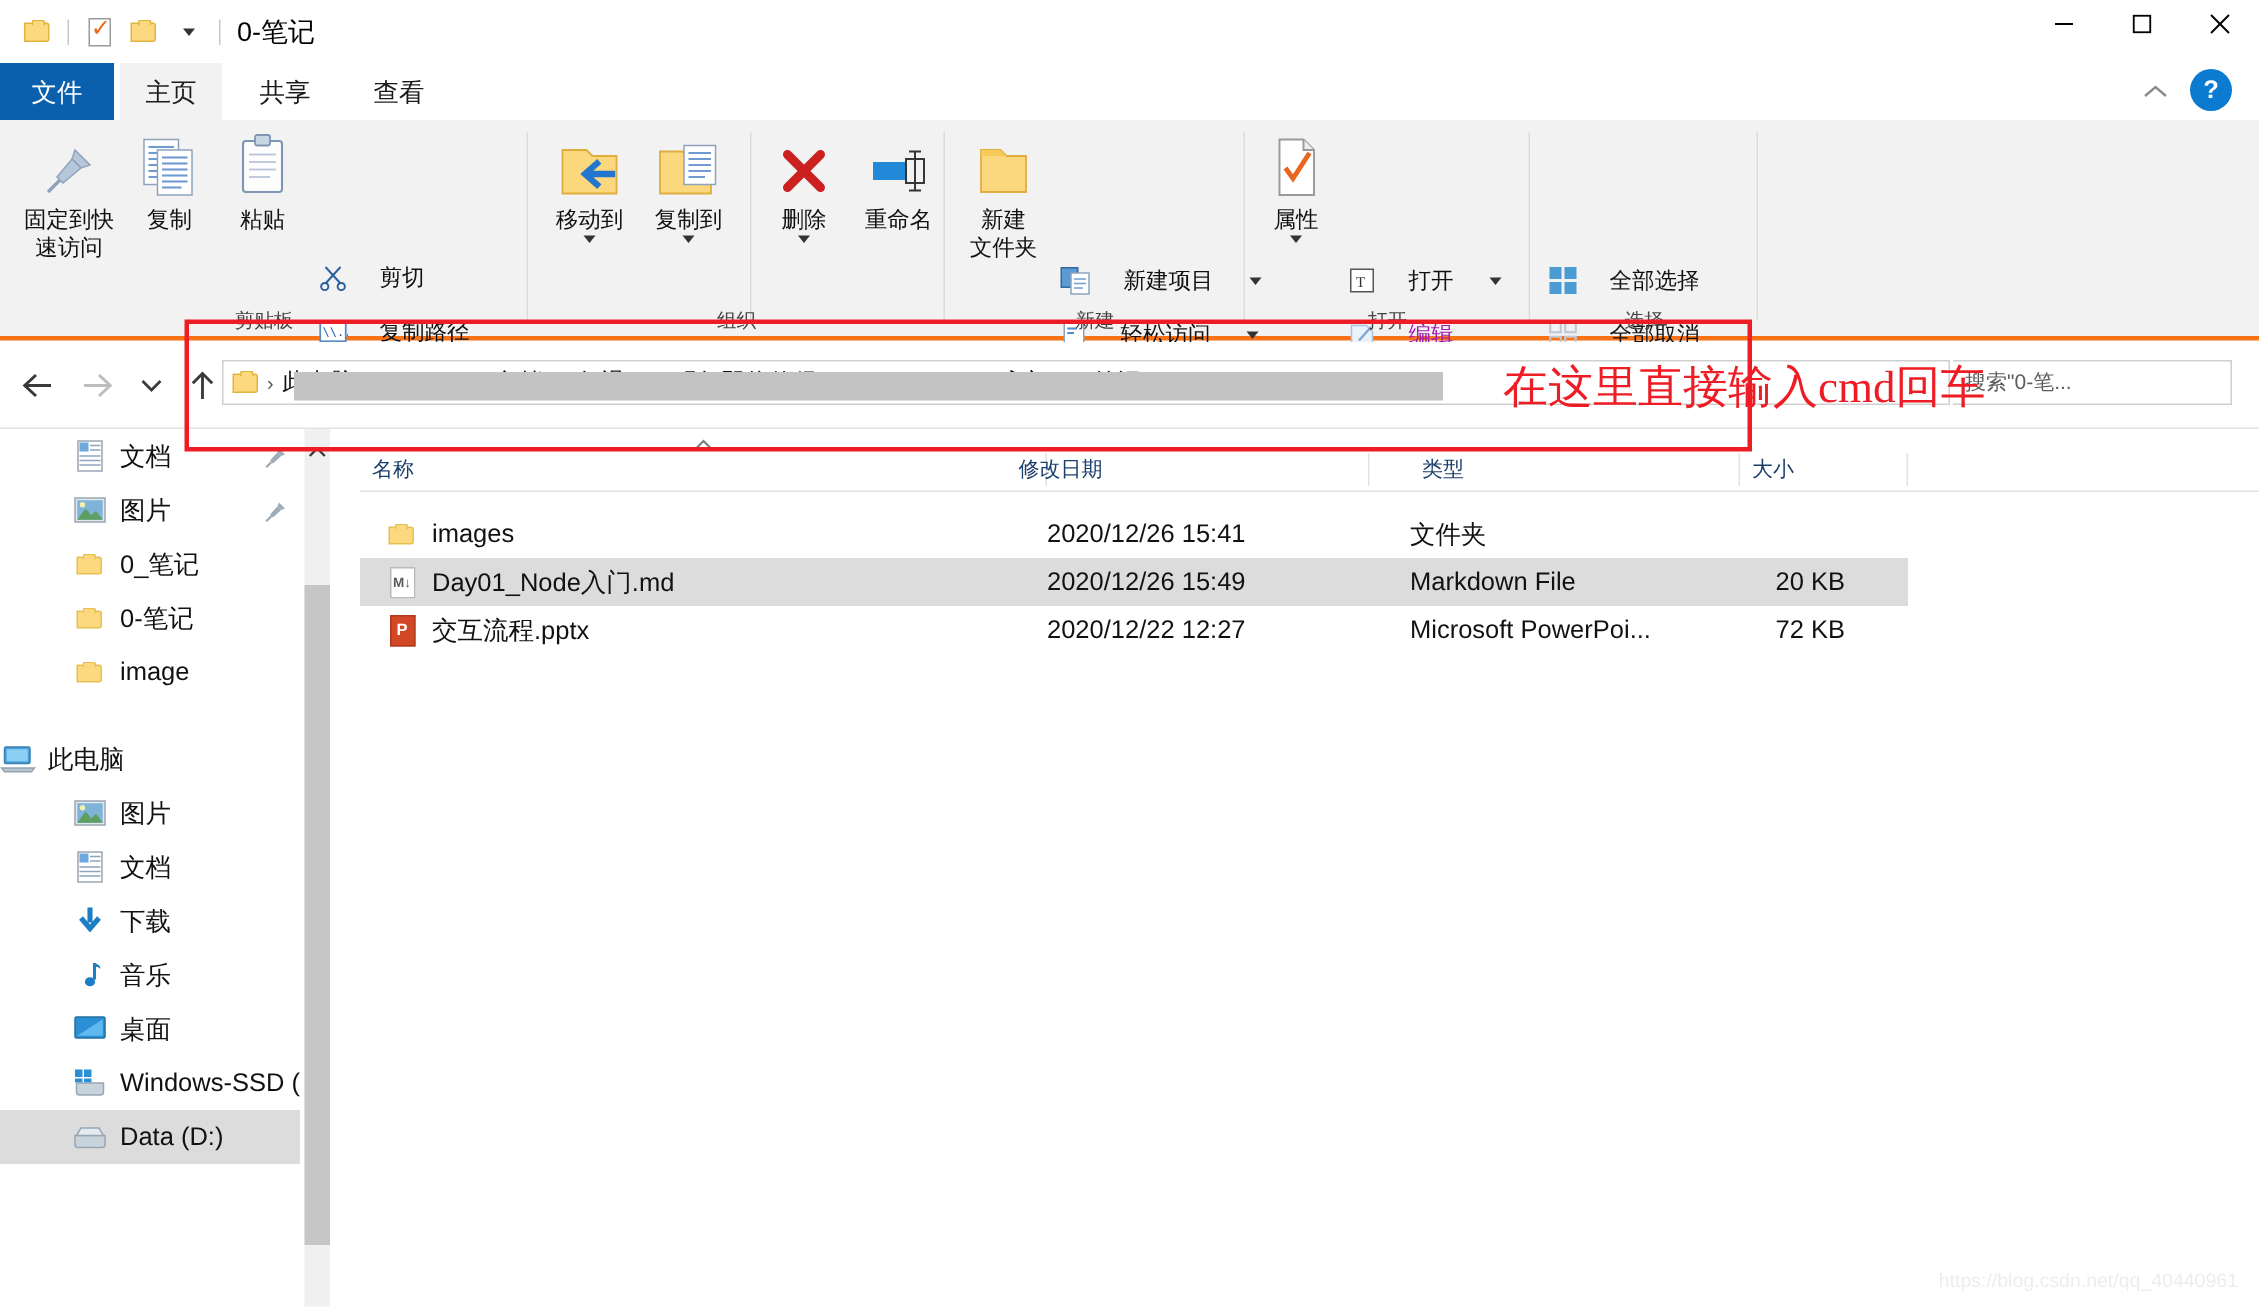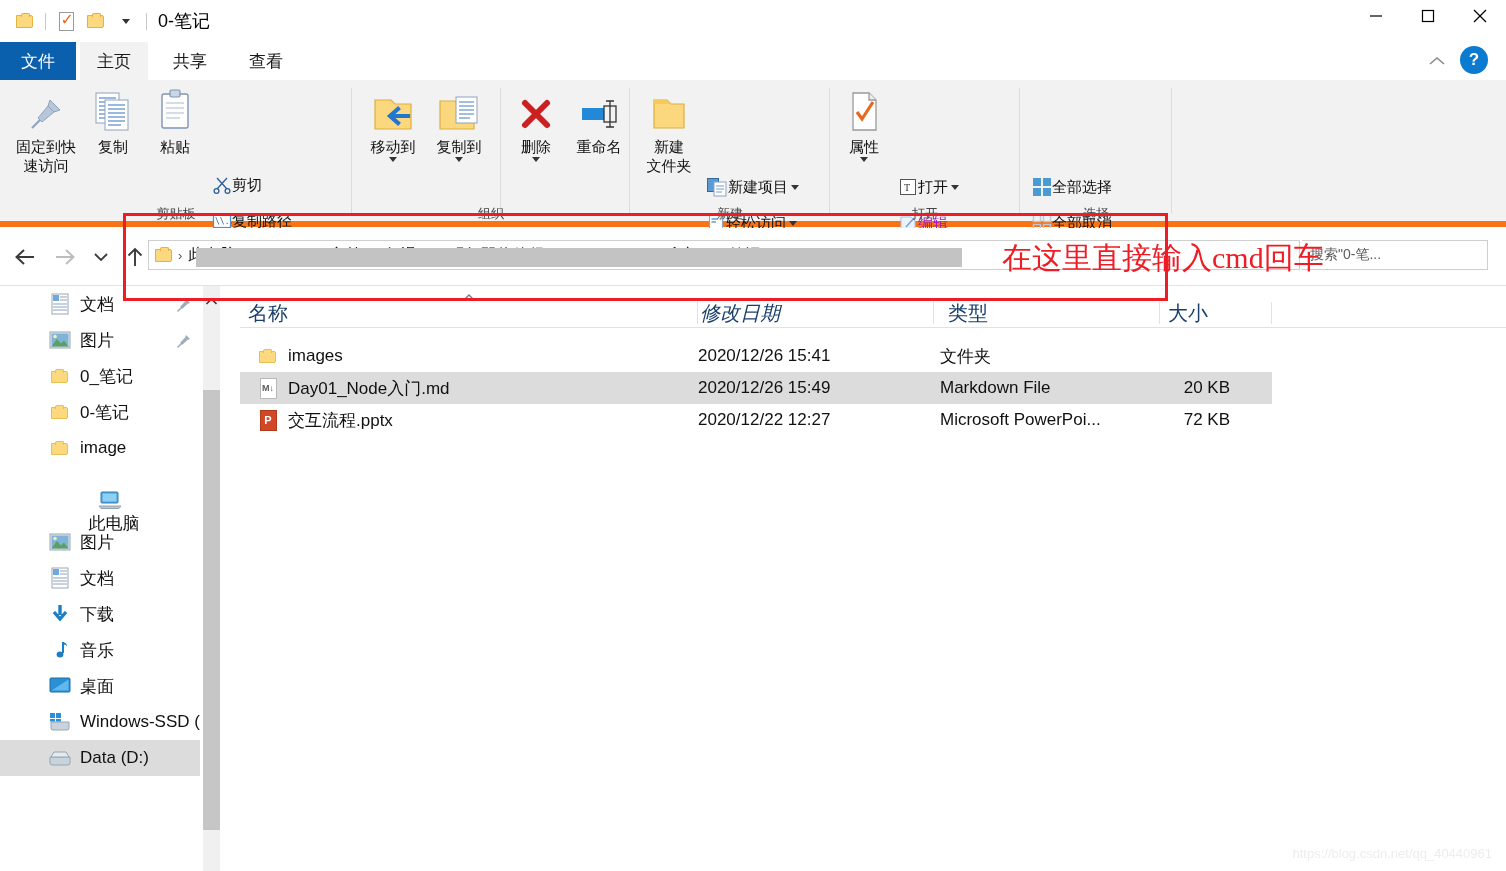--- a/index.html
+++ b/index.html
@@ -62,36 +62,36 @@
   .tab.active { background:#f2f2f2; }
   #ribbon-toggle { position:absolute; right:52px; top:44px; width:34px; height:34px;
     display:flex; align-items:center; justify-content:center; }
   #help-btn { position:absolute; right:18px; top:46px; width:28px; height:28px;
     border-radius:50%; background:#0a7bd0; color:#fff; font-size:17px; font-weight:bold;
     display:flex; align-items:center; justify-content:center; }
 
   
   #ribbon {
     position:absolute; left:0; top:80px; width:1506px; height:147px;
-    background:#f2f2f2; border-bottom:6px solid #f97316;
+    background:#f2f2f2; border-bottom:3px solid #f97316;
   }
   .grp { position:absolute; top:0; height:147px; }
   .grp-div { position:absolute; top:8px; width:1px; height:125px; background:#dcdcdc; }
   .grp-label {
     position:absolute; bottom:4px; width:100%; text-align:center;
     font-size:13px; color:#444;
   }
   .bigbtn {
     position:absolute; top:6px; width:62px;
     display:flex; flex-direction:column; align-items:center;
   }
   .bigbtn .lbl { font-size:15px; color:#111; text-align:center; line-height:19px; margin-top:3px; }
   .bigbtn .ico { height:48px; display:flex; align-items:flex-end; justify-content:center; }
   .smallrow {
-    position:absolute; display:flex; align-items:center; gap:0; height:30px;
+    position:absolute; display:flex; align-items:center; gap:21px; height:30px;
   }
   .smallrow .lbl { font-size:15px; color:#111; white-space:nowrap; }
   .smallrow.dim .lbl { color:#a21caf; }
   .mini-caret { width:0;height:0;border-left:4px solid transparent;border-right:4px solid transparent;border-top:5px solid #333; margin-left:3px; }
   .ctr-caret { width:0;height:0;border-left:4px solid transparent;border-right:4px solid transparent;border-top:5px solid #333; margin:1px auto 0; }
 
   
   #navrow {
     position:absolute; left:0; top:228px; width:1506px; height:58px;
     background:#ffffff; border-bottom:1px solid #e2e2e2;
@@ -131,21 +131,21 @@
   #sb-scroll-thumb { position:absolute; left:203px; top:390px; width:17px; height:440px; background:#c6c6c6; }
   #sb-scroll-up { position:absolute; left:203px; top:292px; width:17px; height:18px; display:flex; align-items:center; justify-content:center; }
 
   
   #colheader {
     position:absolute; left:240px; top:298px; width:1266px; height:30px;
     background:#fff; border-bottom:1px solid #e2e2e2;
   }
   .col {
     position:absolute; top:0; height:30px; display:flex; align-items:center;
-    font-size:20px; color:#1b3f6b; padding-left:8px;
+    font-size:14px; color:#1b3f6b; padding-left:8px;
   }
   .col .cdiv { position:absolute; right:0; top:4px; width:1px; height:22px; background:#e2e2e2; }
 
   #filelist { position:absolute; left:240px; top:340px; width:1266px; height:110px; }
   .frow {
     position:absolute; left:0; width:1032px; height:32px;
     display:flex; align-items:center; font-size:17px; color:#111;
   }
   .frow.sel { background:#dcdcdc; }
   .frow .f-ico { width:28px; display:flex; align-items:center; justify-content:center; margin-left:14px; flex:0 0 28px; }
@@ -619,21 +619,21 @@
     <span class="si-ico">
         <span class="ico-folder">
           <i></i>
         </span>
       </span>
     <span>image</span>
   </div>
 
   <div style="height:22px;"></div>
 
-  <div class="side-item" style="padding-left:28px;flex-direction:column;">
+  <div class="side-item" style="">
     <span class="si-ico">
       <svg width="24" height="20" viewBox="0 0 24 20">
           <rect x="3" y="2" width="17" height="11" rx="1" fill="#4aa3e0" stroke="#3b7fae"></rect>
           <rect x="4.5" y="3.5" width="14" height="8" fill="#8cd0f5"></rect>
           <path d="M1 16 h22 l-2 2.5 H3 Z" fill="#b9c6d2" stroke="#94a3b1"></path>
         </svg>
     </span>
     <span>此电脑</span>
   </div>
 
@@ -730,21 +730,21 @@
   <svg width="13" height="9" viewBox="0 0 13 9">
       <polyline points="1.5,7 6.5,2 11.5,7" fill="none" stroke="#3a3a3a" stroke-width="1.6"></polyline>
     </svg>
 </div>
 
 <div id="colheader">
   <div class="col" style="left:0;width:458px;">
     <span>名称</span>
     <span class="cdiv"></span>
   </div>
-  <div class="col" style="left:452px;width:242px;font-style:italic;">
+  <div class="col" style="left:431px;width:242px;">
     <span>修改日期</span>
     <span class="cdiv"></span>
   </div>
   <div class="col" style="left:700px;width:220px;">
     <span>类型</span>
     <span class="cdiv"></span>
   </div>
   <div class="col" style="left:920px;width:112px;">
     <span>大小</span>
     <span class="cdiv"></span>

